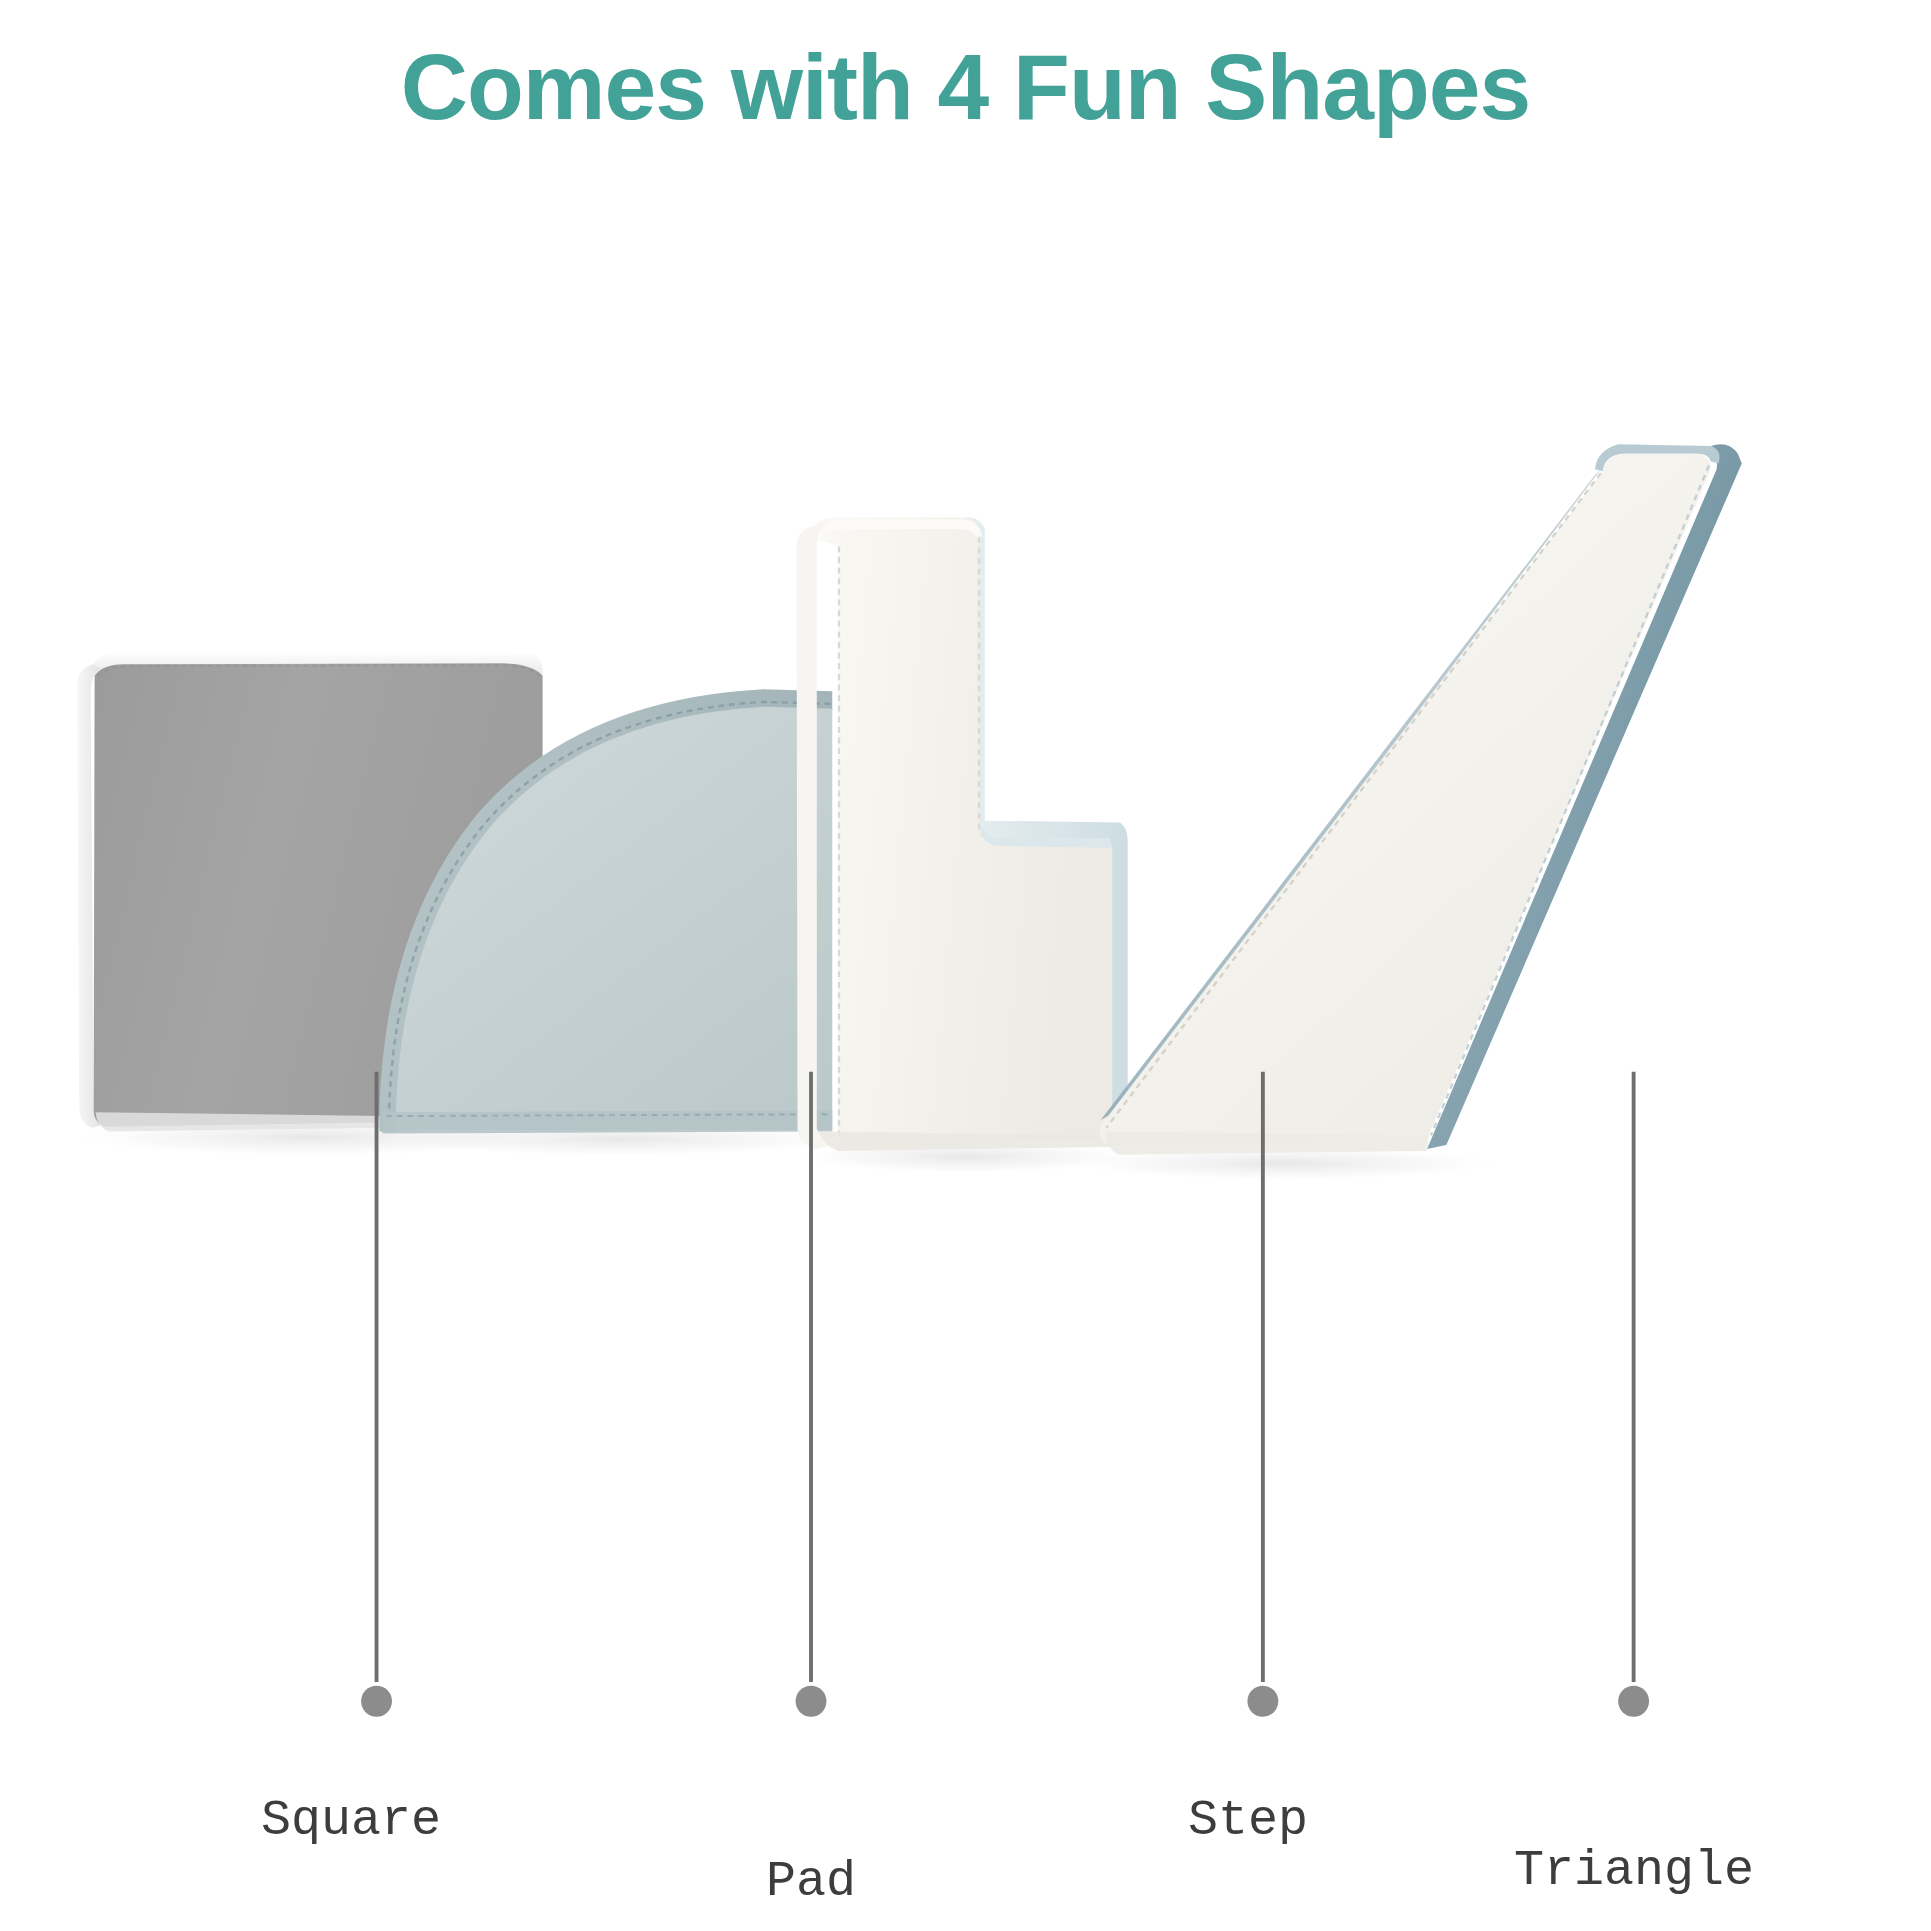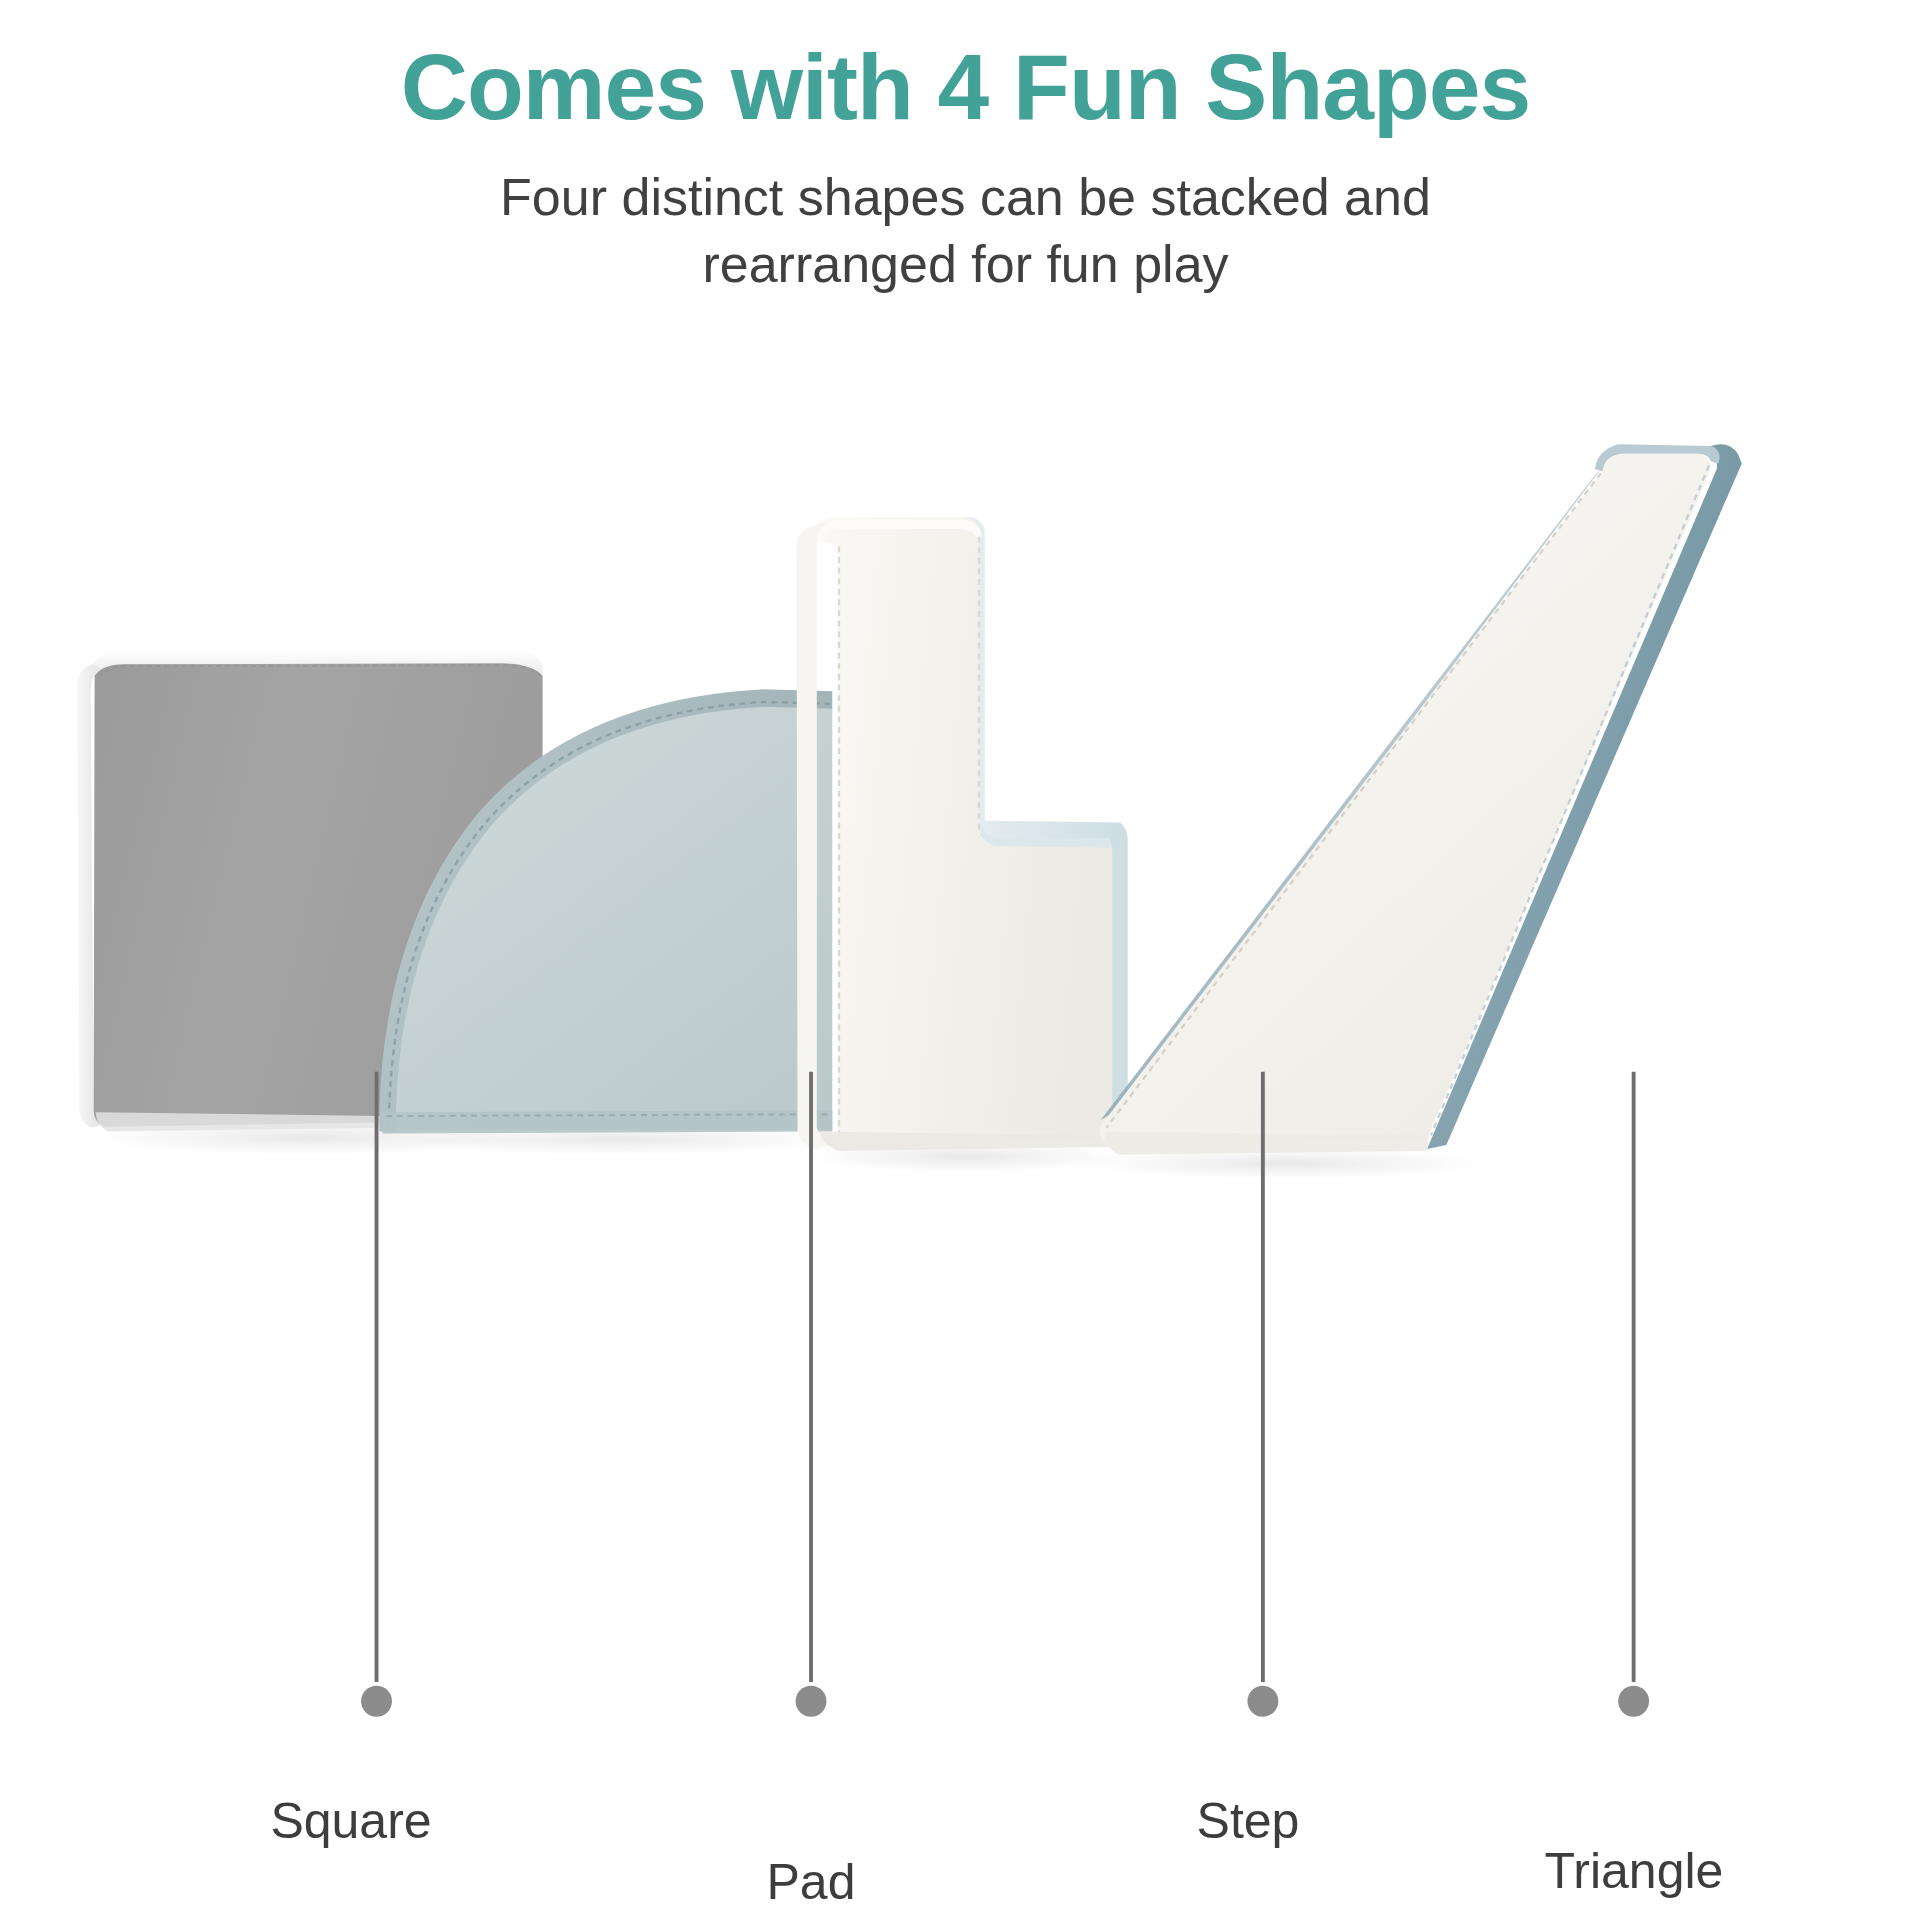--- a/index.html
+++ b/index.html
@@ -50,20 +50,21 @@
   }
   .subtitle .sub-line { display: block; }
 
   
   .stage {
     position: absolute;
     left: 0;
     top: 0;
     width: 1931px;
     height: 1927px;
+    font-family: Liberation Mono, monospace;
   }
   .shape-svg {
     position: absolute;
     left: 0;
     top: 0;
     width: 1931px;
     height: 1931px;
     overflow: visible;
   }
 
@@ -78,24 +79,20 @@
     transform: translateX(-50%);
   }
 </style>
 </head>
 <body style="background: rgb(255, 255, 255);">
 
 <div id="page">
 
   <div class="header">
     <h1 class="title" style="color: rgb(67, 162, 152);">Comes with 4 Fun Shapes</h1>
-    <p class="subtitle" style="color: rgb(64, 64, 64);">
-      <span class="sub-line">Four distinct shapes can be stacked and</span>
-      <span class="sub-line">rearranged for fun play</span>
-    </p>
   </div>
 
   <div class="stage">
     <svg class="shape-svg" viewBox="0 0 2000 2000" xmlns="http://www.w3.org/2000/svg">
       <defs>
 
         <linearGradient id="gradSquareFace" x1="0" y1="0" x2="1" y2="0.25">
           <stop offset="0%" stop-color="#9b9b9b"></stop>
           <stop offset="45%" stop-color="#a4a4a4"></stop>
           <stop offset="100%" stop-color="#9d9d9d"></stop>

